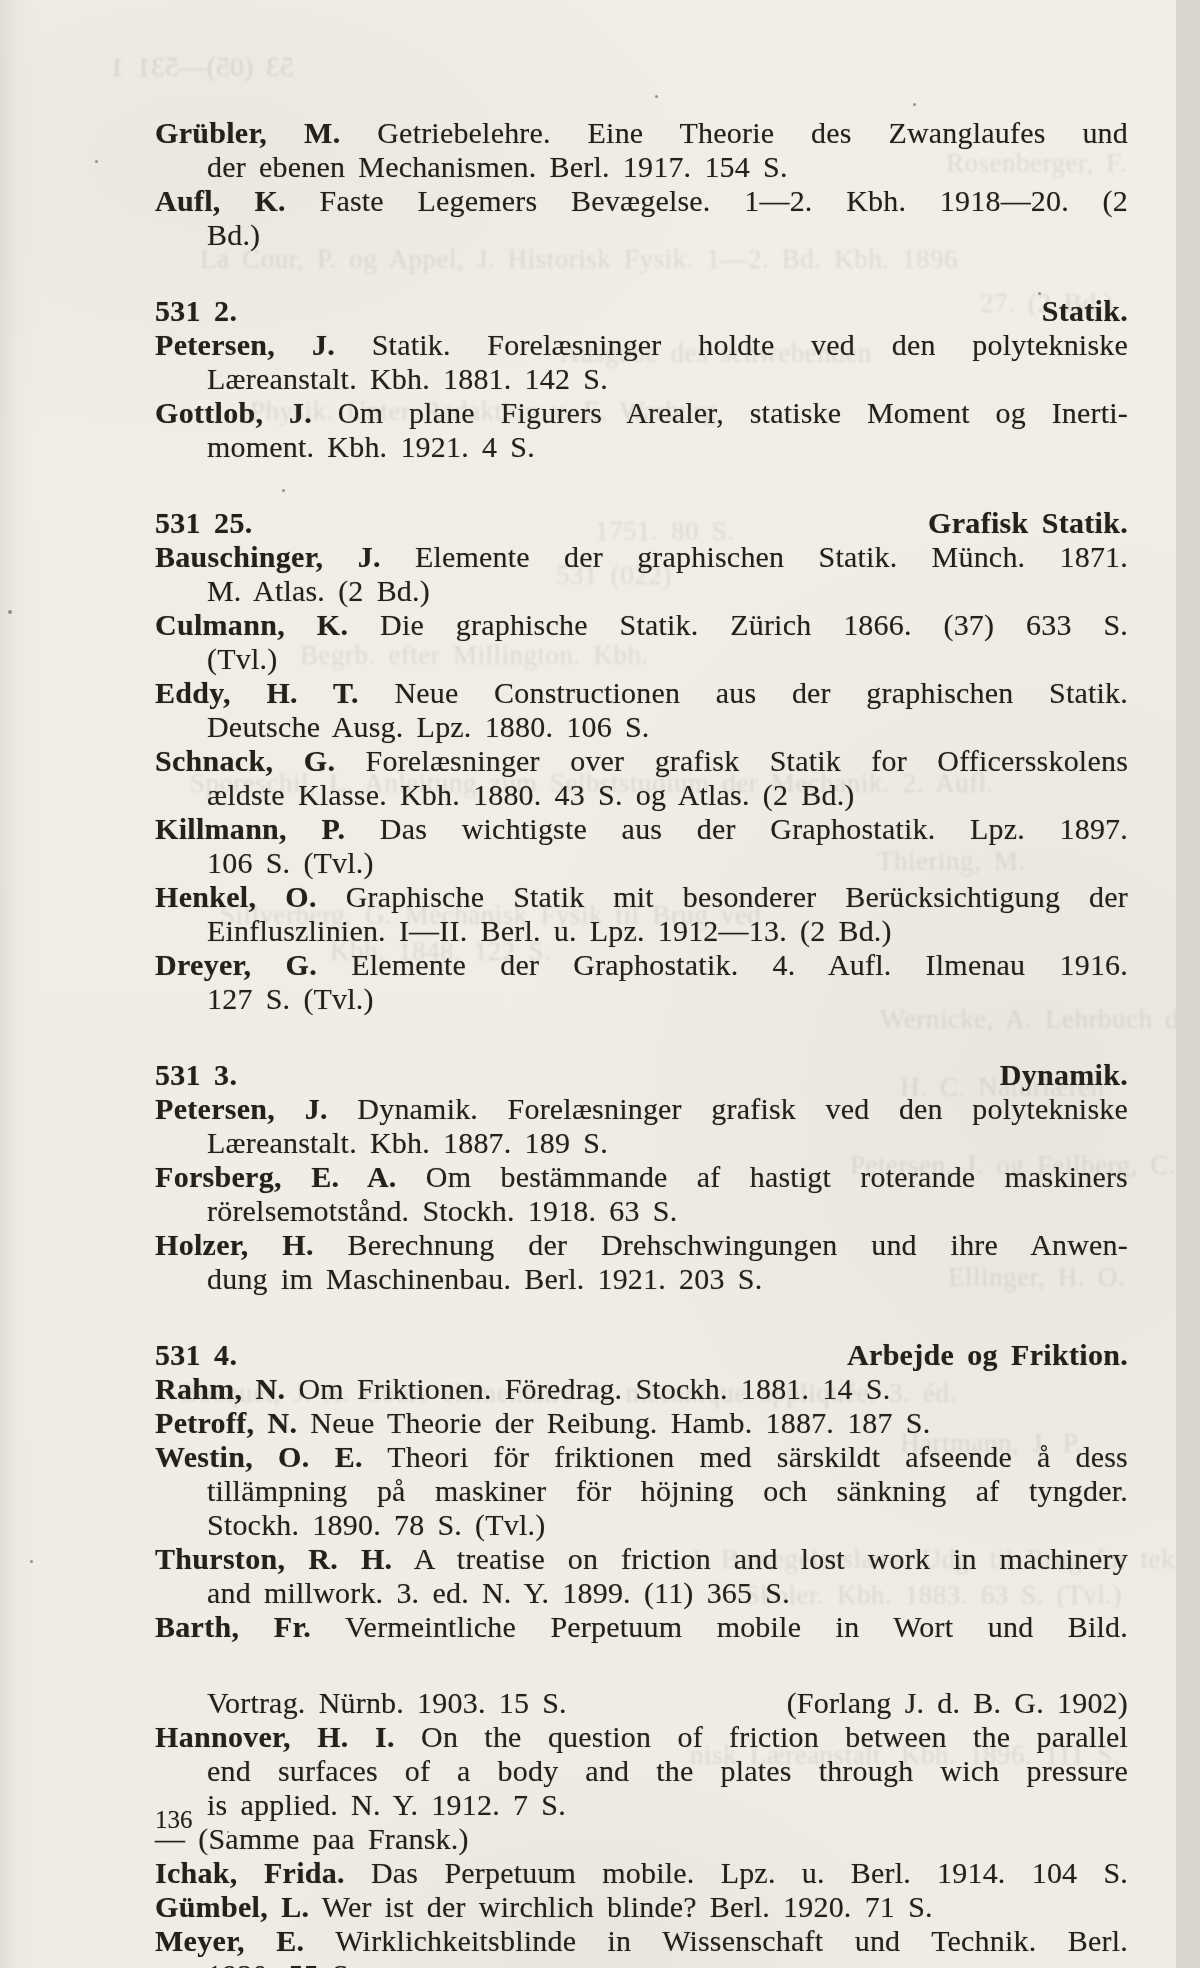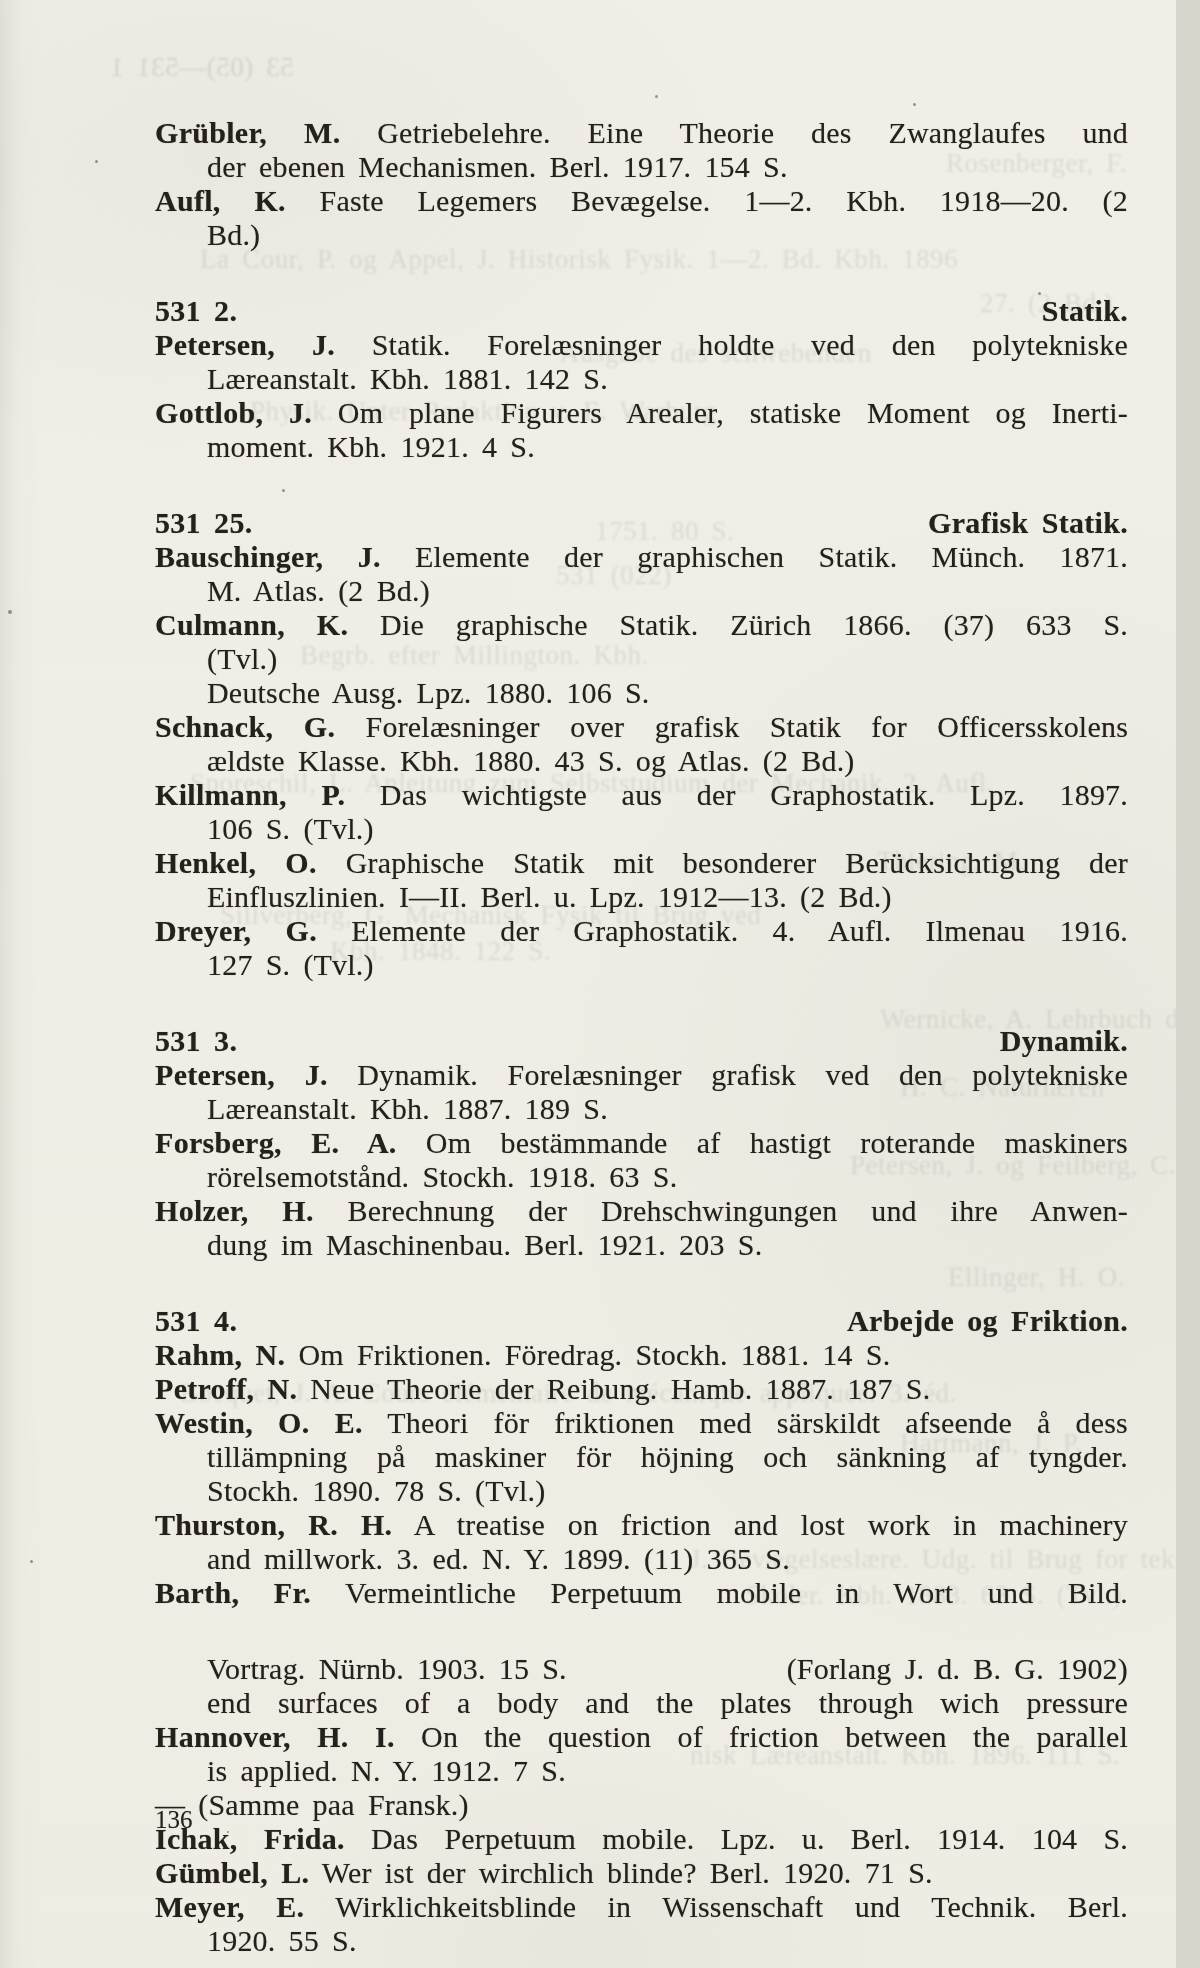--- a/index.html
+++ b/index.html
@@ -110,20 +110,21 @@
       <div class="line just"><span class="b">Gottlob, J.</span><span> Om plane Figurers Arealer, statiske Moment og Inerti-</span></div>
       <div class="line ind"><span>moment. Kbh. 1921. 4 S.</span></div>
       <div class="line flexrow">
         <span class="b">531 25.</span>
         <span class="b">Grafisk Statik.</span>
       </div>
       <div class="line just"><span class="b">Bauschinger, J.</span><span> Elemente der graphischen Statik. Münch. 1871.</span></div>
       <div class="line ind"><span>M. Atlas. (2 Bd.)</span></div>
       <div class="line just"><span class="b">Culmann, K.</span><span> Die graphische Statik. Zürich 1866. (37) 633 S.</span></div>
       <div class="line ind"><span>(Tvl.)</span></div>
+      <div class="line just"><span class="b">Eddy, H. T.</span><span> Neue Constructionen aus der graphischen Statik.</span></div>
       <div class="line ind"><span>Deutsche Ausg. Lpz. 1880. 106 S.</span></div>
       <div class="line just"><span class="b">Schnack, G.</span><span> Forelæsninger over grafisk Statik for Officersskolens</span></div>
       <div class="line ind"><span>ældste Klasse. Kbh. 1880. 43 S. og Atlas. (2 Bd.)</span></div>
       <div class="line just"><span class="b">Killmann, P.</span><span> Das wichtigste aus der Graphostatik. Lpz. 1897.</span></div>
       <div class="line ind"><span>106 S. (Tvl.)</span></div>
       <div class="line just"><span class="b">Henkel, O.</span><span> Graphische Statik mit besonderer Berücksichtigung der</span></div>
       <div class="line ind"><span>Einfluszlinien. I—II. Berl. u. Lpz. 1912—13. (2 Bd.)</span></div>
       <div class="line just"><span class="b">Dreyer, G.</span><span> Elemente der Graphostatik. 4. Aufl. Ilmenau 1916.</span></div>
       <div class="line ind"><span>127 S. (Tvl.)</span></div>
       <div class="line flexrow">
@@ -145,22 +146,22 @@
       <div class="line just"><span class="b">Westin, O. E.</span><span> Theori för friktionen med särskildt afseende å dess</span></div>
       <div class="line ind just"><span>tillämpning på maskiner för höjning och sänkning af tyngder.</span></div>
       <div class="line ind"><span>Stockh. 1890. 78 S. (Tvl.)</span></div>
       <div class="line just"><span class="b">Thurston, R. H.</span><span> A treatise on friction and lost work in machinery</span></div>
       <div class="line ind"><span>and millwork. 3. ed. N. Y. 1899. (11) 365 S.</span></div>
       <div class="line just"><span class="b">Barth, Fr.</span><span> Vermeintliche Perpetuum mobile in Wort und Bild.</span></div>
       <div class="line flexrow ind">
         <span>Vortrag. Nürnb. 1903. 15 S.</span>
         <span>(Forlang J. d. B. G. 1902)</span>
       </div>
+      <div class="line just"><span class="b">Hannover, H. I.</span><span> On the question of friction between the parallel</span></div>
       <div class="line ind just"><span>end surfaces of a body and the plates through wich pressure</span></div>
-      <div class="line just"><span class="b">Hannover, H. I.</span><span> On the question of friction between the parallel</span></div>
       <div class="line ind"><span>is applied. N. Y. 1912. 7 S.</span></div>
       <div class="line"><span>— (Samme paa Fransk.)</span></div>
       <div class="line just"><span class="b">Ichak, Frida.</span><span> Das Perpetuum mobile. Lpz. u. Berl. 1914. 104 S.</span></div>
       <div class="line"><span class="b">Gümbel, L.</span><span> Wer ist der wirchlich blinde? Berl. 1920. 71 S.</span></div>
       <div class="line just"><span class="b">Meyer, E.</span><span> Wirklichkeitsblinde in Wissenschaft und Technik. Berl.</span></div>
       <div class="line ind"><span>1920. 55 S.</span></div>
     </div>
   <div class="page-number">136</div>
 </div>
 

